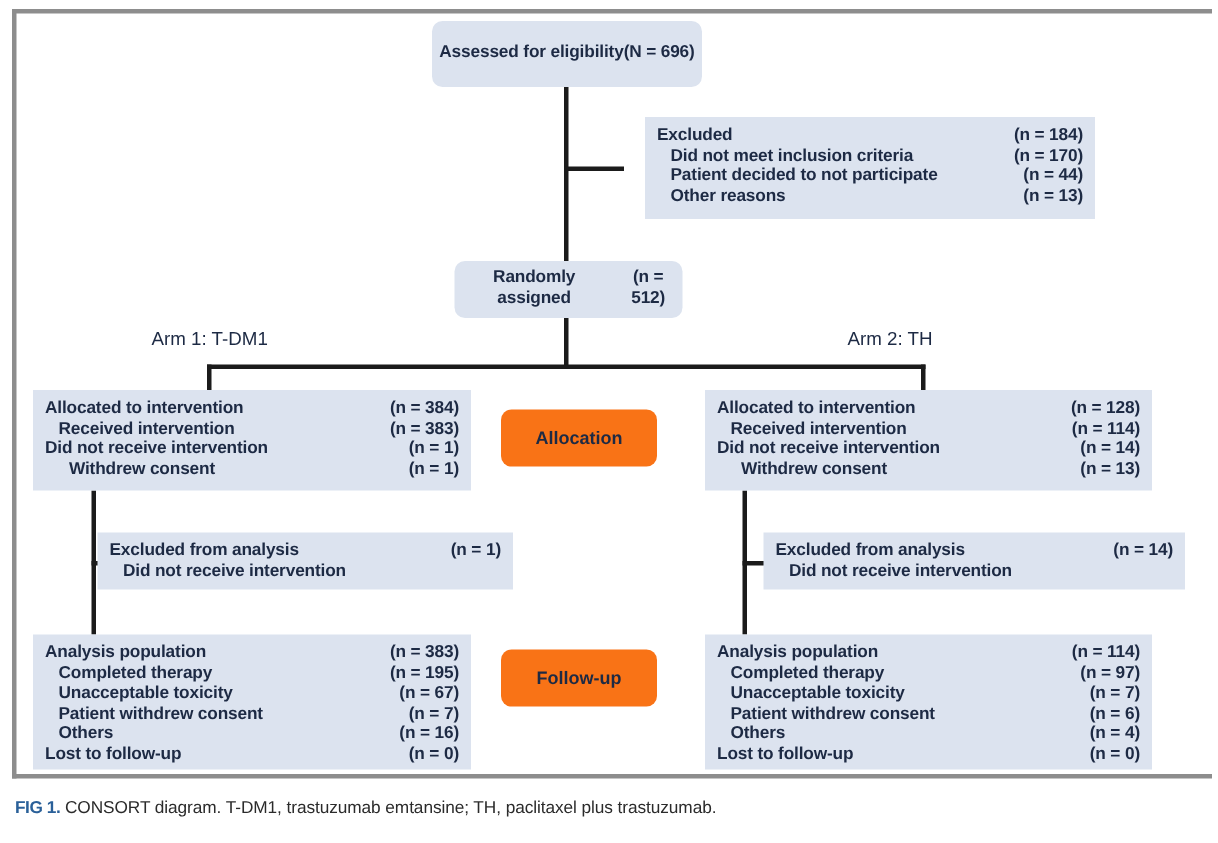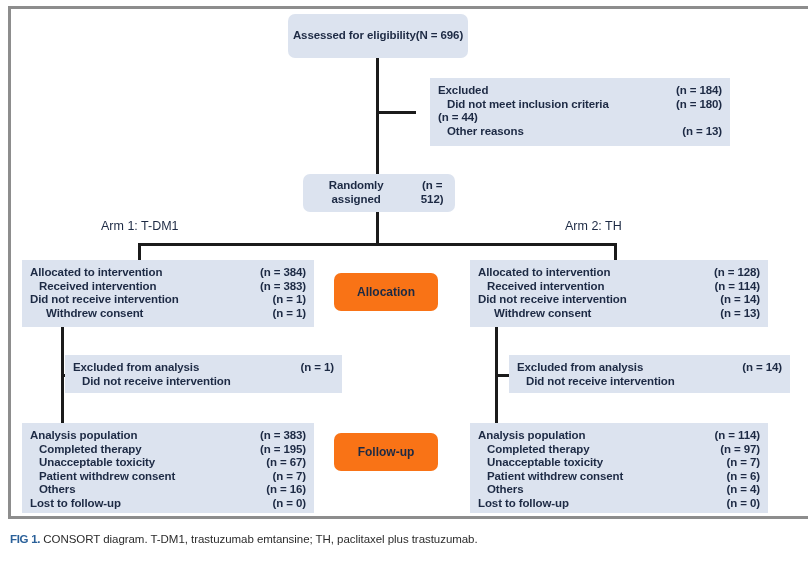--- a/index.html
+++ b/index.html
@@ -153,23 +153,24 @@
   </div>
 
   <div class="box" style="left:416px; top:78px; width:300px; height:68px;margin-left:14px;">
     <div class="rows">
         <div class="row">
           <span class="lbl">Excluded</span>
           <span class="num">(n = 184)</span>
         </div>
         <div class="row ind1">
           <span class="lbl">Did not meet inclusion criteria</span>
-          <span class="num">(n = 180)</span>
-        </div>
-        <div class="row ind1">
+          <span class="num">(n = 170)</span>
+        </div>
+        <div class="row ind1">
+          <span class="lbl">Patient decided to not participate</span>
           <span class="num">(n = 44)</span>
         </div>
         <div class="row ind1">
           <span class="lbl">Other reasons</span>
           <span class="num">(n = 13)</span>
         </div>
       </div>
   </div>
 
   <div class="box rounded center" style="left:303px; top:174px; width:152px; height:38px;">

